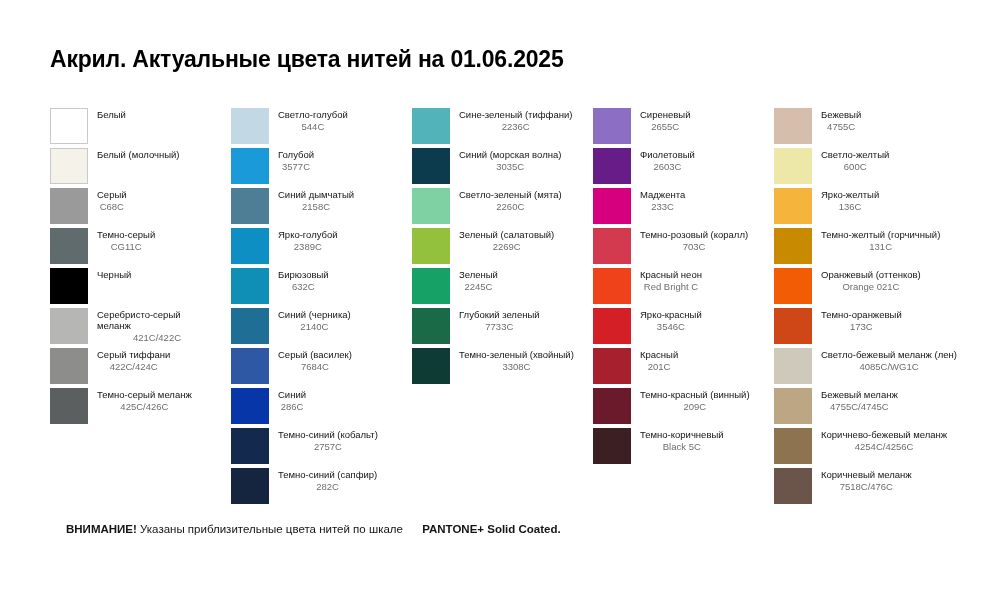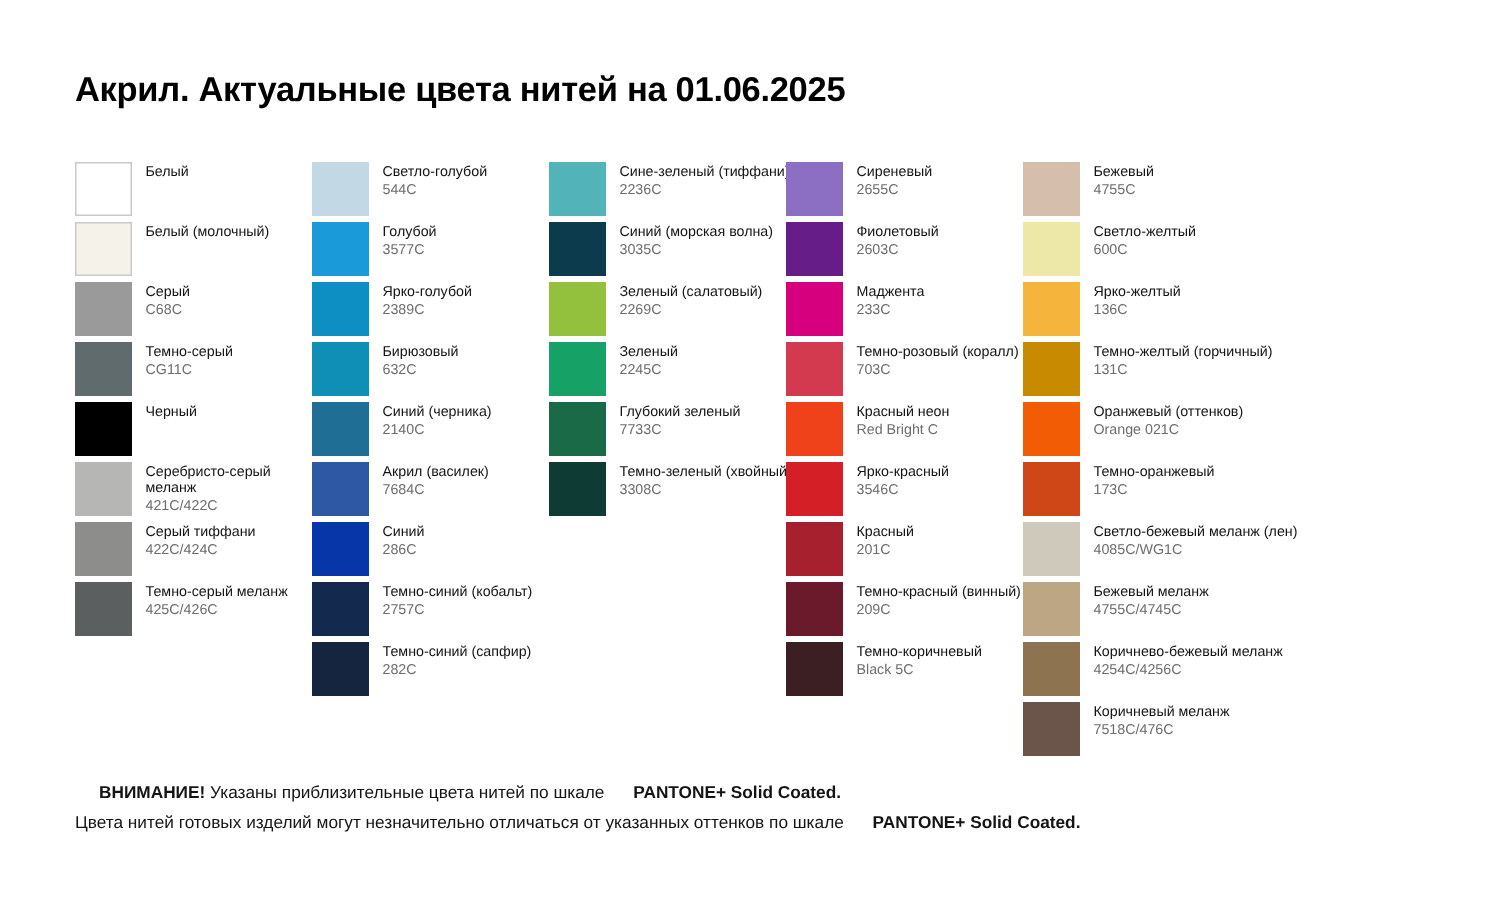--- a/index.html
+++ b/index.html
@@ -31,21 +31,21 @@
   }
   .columns {
     position: absolute;
     left: 50px;
     top: 108px;
     width: 905px;
     display: flex;
     gap: 0px;
   }
   .col {
-    width: 158px;
+    width: 181px;
     display: flex;
     flex-direction: column;
   }
   .swatch-row {
     display: flex;
     align-items: flex-start;
     height: 38px;
     margin-bottom: 2px;
   }
   .swatch {
@@ -70,20 +70,21 @@
   }
   .name.wrap {
     white-space: normal;
     max-width: 120px;
   }
   .code {
     font-size: 9.5px;
     color: #6d6d6d;
     margin-top: 1px;
     white-space: nowrap;
+    text-align: center;
   }
   .footer {
     position: absolute;
     left: 50px;
     top: 519px;
     width: 900px;
     font-size: 11.5px;
     line-height: 1.75;
     color: #141414;
   }
@@ -169,20 +170,27 @@
         </div>
       </div>
       <div class="swatch-row">
         <div class="swatch" style="background:#1a9ad9"></div>
         <div class="labels">
           <div class="name">Голубой</div>
           <div class="code">3577C</div>
         </div>
       </div>
       <div class="swatch-row">
+        <div class="swatch" style="background:#4e7e96"></div>
+        <div class="labels">
+          <div class="name">Синий дымчатый</div>
+          <div class="code">2158C</div>
+        </div>
+      </div>
+      <div class="swatch-row">
         <div class="swatch" style="background:#0d8fc4"></div>
         <div class="labels">
           <div class="name">Ярко-голубой</div>
           <div class="code">2389C</div>
         </div>
       </div>
       <div class="swatch-row">
         <div class="swatch" style="background:#0f8fb5"></div>
         <div class="labels">
           <div class="name">Бирюзовый</div>
@@ -192,21 +200,21 @@
       <div class="swatch-row">
         <div class="swatch" style="background:#1f6e96"></div>
         <div class="labels">
           <div class="name">Синий (черника)</div>
           <div class="code">2140C</div>
         </div>
       </div>
       <div class="swatch-row">
         <div class="swatch" style="background:#2e57a4"></div>
         <div class="labels">
-          <div class="name">Акрил (василек)</div>
+          <div class="name">Серый (василек)</div>
           <div class="code">7684C</div>
         </div>
       </div>
       <div class="swatch-row">
         <div class="swatch" style="background:#0636a8"></div>
         <div class="labels">
           <div class="name">Синий</div>
           <div class="code">286C</div>
         </div>
       </div>
@@ -235,20 +243,27 @@
         </div>
       </div>
       <div class="swatch-row">
         <div class="swatch" style="background:#0b3b4c"></div>
         <div class="labels">
           <div class="name">Синий (морская волна)</div>
           <div class="code">3035C</div>
         </div>
       </div>
       <div class="swatch-row">
+        <div class="swatch" style="background:#7fd1a4"></div>
+        <div class="labels">
+          <div class="name">Светло-зеленый (мята)</div>
+          <div class="code">2260C</div>
+        </div>
+      </div>
+      <div class="swatch-row">
         <div class="swatch" style="background:#93c13d"></div>
         <div class="labels">
           <div class="name">Зеленый (салатовый)</div>
           <div class="code">2269C</div>
         </div>
       </div>
       <div class="swatch-row">
         <div class="swatch" style="background:#16a267"></div>
         <div class="labels">
           <div class="name">Зеленый</div>
@@ -407,16 +422,15 @@
           <div class="name">Коричневый меланж</div>
           <div class="code">7518C/476C</div>
         </div>
       </div>
     </div>
 
   </div>
 
   <div class="footer">
     <div><b>ВНИМАНИЕ!</b><span> Указаны приблизительные цвета нитей по шкале </span><b>PANTONE+ Solid Coated.</b></div>
-    <div><span>Цвета нитей готовых изделий могут незначительно отличаться от указанных оттенков по шкале </span><b>PANTONE+ Solid Coated.</b></div>
   </div>
 
 </div>
 
 </body></html>

